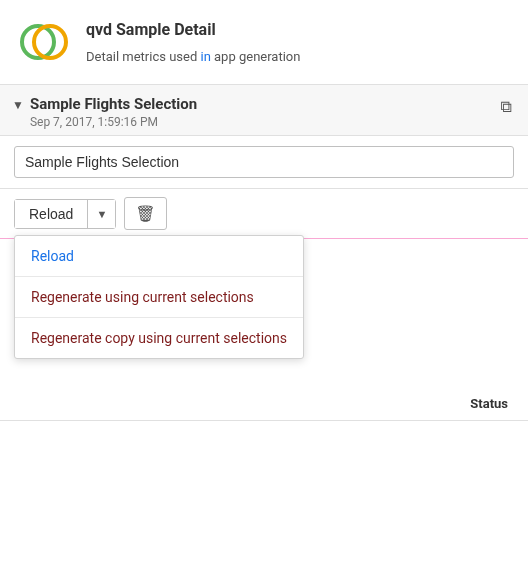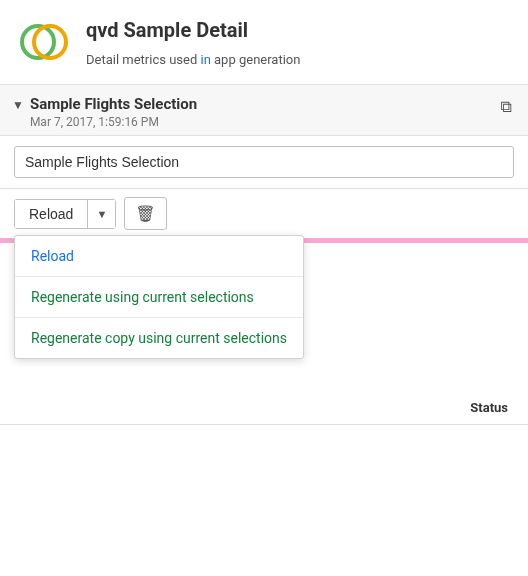--- a/index.html
+++ b/index.html
@@ -21,21 +21,21 @@
       border-bottom: 1px solid #e0e0e0;
     }
     .header-logo {
       width: 56px;
       height: 56px;
       margin-right: 14px;
       flex-shrink: 0;
     }
     .header-text {}
     .header-title {
-      font-size: 20px;
+      font-size: 16px;
       font-weight: 700;
       color: #333;
     }
     .header-subtitle {
       font-size: 13px;
       color: #555;
       margin-top: 10px;
     }
     .header-subtitle span.in-link {
       color: #1a73e8;
@@ -91,21 +91,21 @@
       font-size: 14px;
       color: #333;
       outline: none;
     }
 
     
     .toolbar-row {
       display: flex;
       align-items: center;
       padding: 8px 14px;
-      border-bottom: 5px solid #f9a8d4;
+      border-bottom: 1px solid #f9a8d4;
       position: relative;
     }
     .reload-btn-group {
       display: flex;
       align-items: stretch;
       border: 1px solid #c0c0c0;
       border-radius: 3px;
       overflow: visible;
       margin-right: 8px;
     }
@@ -146,21 +146,21 @@
       background: #fff;
       border: 1px solid #d0d0d0;
       border-radius: 3px;
       box-shadow: 0 2px 8px rgba(0,0,0,0.15);
       z-index: 100;
       min-width: 280px;
     }
     .dropdown-item {
       padding: 12px 16px;
       font-size: 14px;
-      color: #15803d;
+      color: #7f1d1d;
       cursor: pointer;
       border-bottom: 1px solid #e8e8e8;
     }
     .dropdown-item:last-child {
       border-bottom: none;
     }
     .dropdown-item.first {
       color: #1a73e8;
     }
 
@@ -212,21 +212,21 @@
       <span>Detail metrics used </span><span class="in-link">in</span><span> app generation</span>
     </div>
   </div>
 </div>
 
 <div class="section-header">
   <div class="section-left">
     <span class="chevron-icon">▼</span>
     <div class="section-title-block">
       <div class="section-title">Sample Flights Selection</div>
-      <div class="section-date">Mar 7, 2017, 1:59:16 PM</div>
+      <div class="section-date">Sep 7, 2017, 1:59:16 PM</div>
     </div>
   </div>
   <span class="external-link-icon">⧉</span>
 </div>
 
 <div class="name-input-row">
   <input class="name-input" type="text" value="Sample Flights Selection" placeholder="Name" style="">
 </div>
 
 <div class="toolbar-row">

